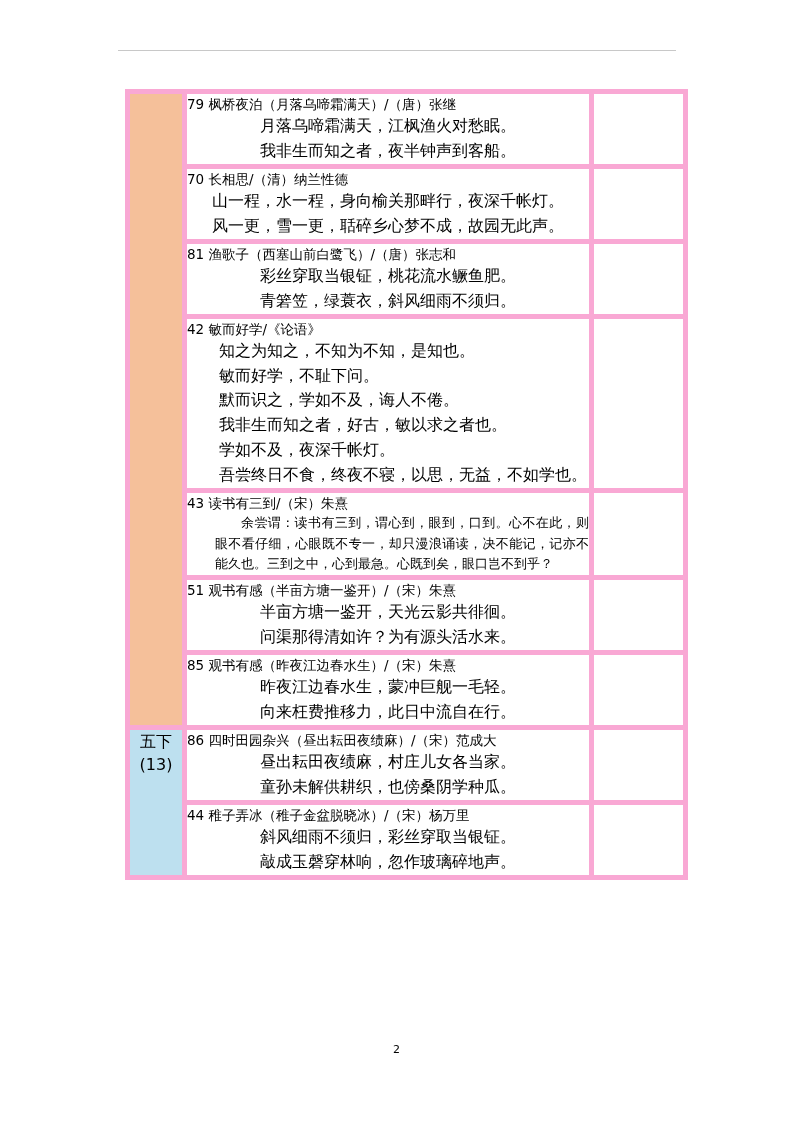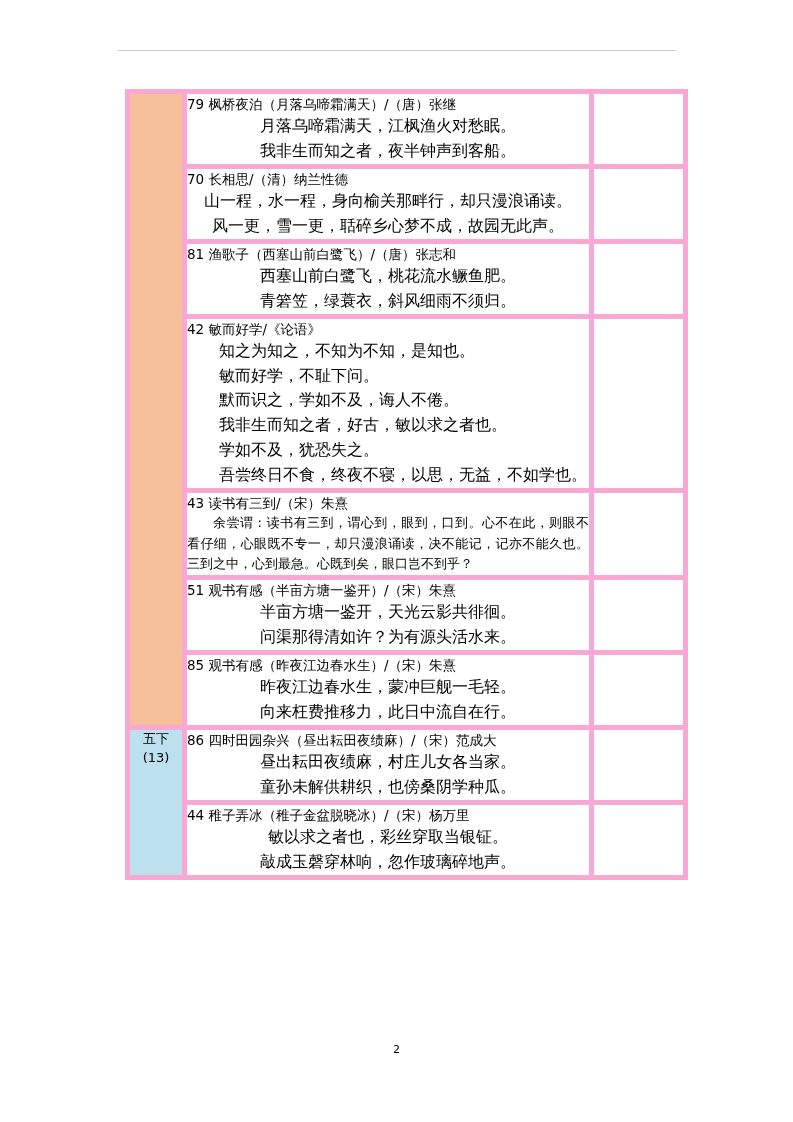--- a/index.html
+++ b/index.html
@@ -51,21 +51,21 @@
   }
   table.poems td {
     border: 5px solid #f9a8d4;
     vertical-align: top;
     padding: 0;
   }
   td.grade-cell {
     width: 52px;
     text-align: center;
     vertical-align: middle;
-    font-size: 13px;
+    font-size: 16px;
     line-height: 1.45;
     padding: 2px 0;
   }
   td.grade-orange { background: #f5c09a; }
   td.grade-blue { background: #bde0ef; }
   td.content-cell {
     width: 402px;
     padding: 5px 6px 6px 6px;
   }
   td.note-cell {
@@ -82,21 +82,21 @@
     line-height: 1.55;
     white-space: nowrap;
   }
   .verse.center { text-align: center; }
   .verse.indent { text-indent: 2em; }
   .prose {
     font-size: 13px;
     line-height: 1.6;
     text-align: justify;
   }
-  .prose.first { text-indent: 2em; }
+  .prose.first { text-indent: 2em; padding-left: 28px; }
   .page-number {
     position: absolute;
     top: 1043px;
     left: 0;
     width: 793px;
     text-align: center;
     font-size: 11px;
     color: #000;
   }
 </style>
@@ -115,41 +115,41 @@
             <td class="content-cell">
               <div class="title-line">79 枫桥夜泊（月落乌啼霜满天）/（唐）张继</div>
               <div class="verse center">月落乌啼霜满天，江枫渔火对愁眠。</div>
               <div class="verse center">我非生而知之者，夜半钟声到客船。</div>
             </td>
             <td class="note-cell"></td>
           </tr>
           <tr>
             <td class="content-cell">
               <div class="title-line">70 长相思/（清）纳兰性德</div>
-              <div class="verse center">山一程，水一程，身向榆关那畔行，却只漫浪诵读。</div>
+              <div class="verse center">山一程，水一程，身向榆关那畔行，夜深千帐灯。</div>
               <div class="verse center">风一更，雪一更，聒碎乡心梦不成，故园无此声。</div>
             </td>
             <td class="note-cell"></td>
           </tr>
           <tr>
             <td class="content-cell">
               <div class="title-line">81 渔歌子（西塞山前白鹭飞）/（唐）张志和</div>
-              <div class="verse center">西塞山前白鹭飞，桃花流水鳜鱼肥。</div>
+              <div class="verse center">彩丝穿取当银钲，桃花流水鳜鱼肥。</div>
               <div class="verse center">青箬笠，绿蓑衣，斜风细雨不须归。</div>
             </td>
             <td class="note-cell"></td>
           </tr>
           <tr>
             <td class="content-cell">
               <div class="title-line">42 敏而好学/《论语》</div>
               <div class="verse indent">知之为知之，不知为不知，是知也。</div>
               <div class="verse indent">敏而好学，不耻下问。</div>
               <div class="verse indent">默而识之，学如不及，诲人不倦。</div>
               <div class="verse indent">我非生而知之者，好古，敏以求之者也。</div>
-              <div class="verse indent">学如不及，犹恐失之。</div>
+              <div class="verse indent">学如不及，夜深千帐灯。</div>
               <div class="verse indent">吾尝终日不食，终夜不寝，以思，无益，不如学也。</div>
             </td>
             <td class="note-cell"></td>
           </tr>
           <tr>
             <td class="content-cell">
               <div class="title-line">43 读书有三到/（宋）朱熹</div>
               <div class="prose first">余尝谓：读书有三到，谓心到，眼到，口到。心不在此，则眼不看仔细，心眼既不专一，却只漫浪诵读，决不能记，记亦不能久也。三到之中，心到最急。心既到矣，眼口岂不到乎？</div>
             </td>
             <td class="note-cell"></td>
@@ -178,21 +178,21 @@
             <td class="content-cell">
               <div class="title-line">86 四时田园杂兴（昼出耘田夜绩麻）/（宋）范成大</div>
               <div class="verse center">昼出耘田夜绩麻，村庄儿女各当家。</div>
               <div class="verse center">童孙未解供耕织，也傍桑阴学种瓜。</div>
             </td>
             <td class="note-cell"></td>
           </tr>
           <tr>
             <td class="content-cell">
               <div class="title-line">44 稚子弄冰（稚子金盆脱晓冰）/（宋）杨万里</div>
-              <div class="verse center">敏以求之者也，彩丝穿取当银钲。</div>
+              <div class="verse center">斜风细雨不须归，彩丝穿取当银钲。</div>
               <div class="verse center">敲成玉磬穿林响，忽作玻璃碎地声。</div>
             </td>
             <td class="note-cell"></td>
           </tr>
         </tbody>
     </table>
   </div>
 
   <div class="page-number">2</div>
 </div>

